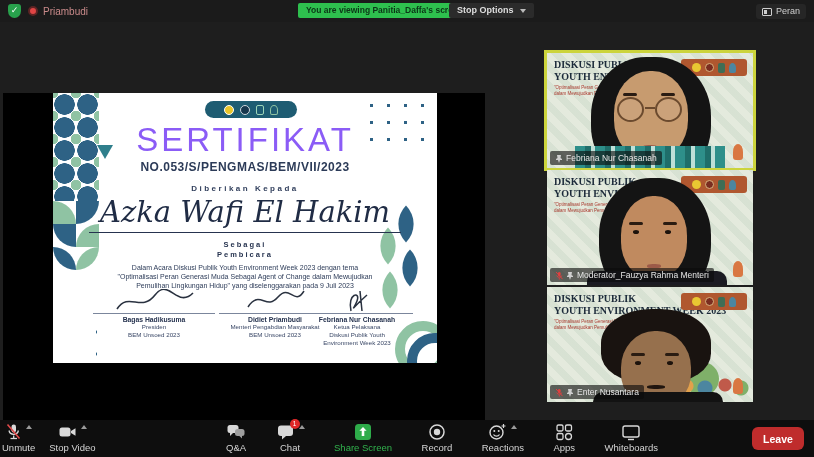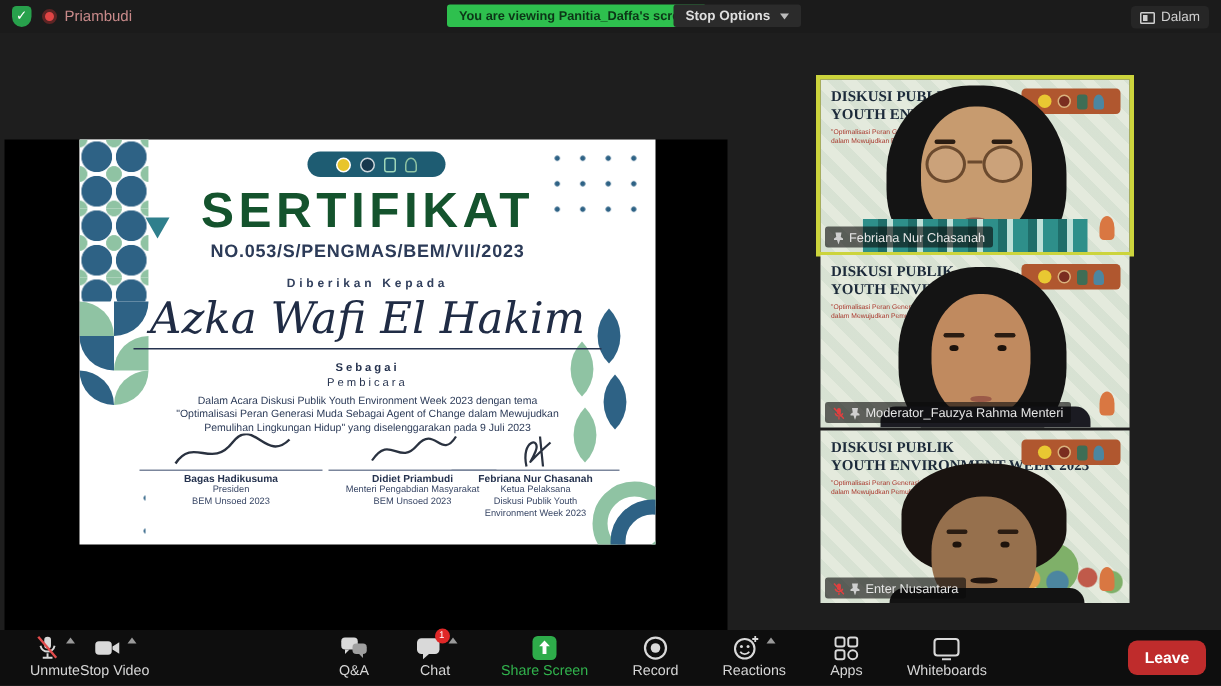--- a/index.html
+++ b/index.html
@@ -62,27 +62,27 @@
 
   .pill { position:absolute; left:152px; top:8px; width:92px; height:17px; background:#1e5c72; border-radius:9px;
           display:flex; align-items:center; justify-content:center; gap:6px; }
   .pill i { display:block; width:10px; height:10px; border-radius:50%; }
   .logo-y { background:#e8c52b; border:1px solid #fff; }
   .logo-n { background:#17374d; border:1px solid #cfd8dd; }
   .logo-g1 { background:#1e5c72; border:1px solid #9fd6b9; width:8px !important; height:10px !important; border-radius:2px !important; }
   .logo-g2 { background:#1e5c72; border:1px solid #8fc3a3; width:8px !important; height:10px !important; border-radius:50% 50% 2px 2px !important; }
 
   .cert-text { position:absolute; left:20px; right:20px; top:0; text-align:center; color:#26334f; }
-  .cert-title { margin-top:28px; font-size:33px; font-weight:bold; letter-spacing:3px; color:#14532d; }
+  .cert-title { margin-top:28px; font-size:33px; font-weight:normal; letter-spacing:3px; color:#8b5cf6; }
   .cert-no { margin-top:1px; font-size:12px; font-weight:bold; letter-spacing:0.5px; color:#2c3b58; }
   .cert-given { margin-top:10px; font-size:8px; font-weight:bold; letter-spacing:2.5px; color:#33415e; }
   .cert-name { margin-top:2px; font-family:"DejaVu Serif", serif; font-style:italic; font-size:29px; color:#202c45; }
   .cert-line { margin:3px auto 0; width:312px; border-bottom:1.5px solid #26334f; }
   .cert-sebagai { margin-top:7px; font-size:7.5px; font-weight:bold; letter-spacing:2px; }
-  .cert-role { margin-top:1px; font-size:7.5px; font-weight:normal; letter-spacing:2px; }
+  .cert-role { margin-top:1px; font-size:7.5px; font-weight:bold; letter-spacing:2px; }
   .cert-desc { margin-top:4px; font-size:7px; line-height:9px; color:#2c3b58; }
 
   .sigs { position:absolute; left:0; top:196px; width:384px; height:74px; }
   .sig { position:absolute; text-align:center; color:#26334f; }
   .sig1 { left:40px; width:122px; } .sig2 { left:166px; width:112px; } .sig3 { left:248px; width:112px; }
   .sig svg { display:block; margin:0 auto; }
   .sig-name { font-size:6.8px; font-weight:bold; border-top:0.5px solid #7b869c; padding-top:2px; }
   .sig-role { font-size:6.2px; line-height:8px; color:#39476а; }
   .sig-role, .sig-role2 { font-size:6.2px; line-height:8px; color:#394766; }
 
@@ -127,21 +127,21 @@
   .namebar { position:absolute; left:3px; bottom:3px; height:14px; background:rgba(12,12,12,.62); border-radius:2px;
              display:inline-flex; align-items:center; gap:3px; padding:0 5px; color:#e6e6e6; font-size:8.5px; }
 
   
   .toolbar { position:absolute; left:0; bottom:0; width:814px; height:37px; background:#0e0e0e; }
   .titem { display:flex; flex-direction:column; align-items:center; justify-content:center; gap:1px;
            color:#d6d6d6; font-size:9.5px; cursor:pointer; }
   .icon-row { display:flex; align-items:flex-start; gap:4px; height:18px; }
   .chev-up { width:0; height:0; border-left:3px solid transparent; border-right:3px solid transparent;
              border-bottom:4px solid #9a9a9a; margin-top:2px; }
-  .tleft { position:absolute; left:20px; top:3px; display:flex; }
+  .tleft { position:absolute; left:2px; top:3px; display:flex; gap:14px; }
   .tcenter { position:absolute; left:226px; top:3px; width:432px; display:flex; justify-content:space-between; }
   .green-label { color:#31b34d; }
   .badge { position:absolute; top:-4px; right:-5px; min-width:10px; height:10px; background:#e02828; color:#fff;
            border-radius:5px; font-size:6.5px; line-height:10px; text-align:center; padding:0 2px; }
   .count { font-size:9px; color:#d6d6d6; margin-top:1px; }
   .leave-btn { position:absolute; right:10px; top:7px; width:52px; height:23px; background:#bf2c2c; border:none;
                border-radius:6px; color:#fff; font-size:10.5px; font-weight:bold; cursor:pointer;
                font-family:"Liberation Sans", sans-serif; }
   .relpos { position:relative; }
 </style>
@@ -154,21 +154,21 @@
     <div class="shield">✓</div>
     <div class="rec-dot"></div>
     <div class="rec-label">Priambudi</div>
     <div class="banner">You are viewing Panitia_Daffa's screen</div>
     <div class="view-options">
       <span>Stop Options</span>
       <span class="chev-down"></span>
     </div>
     <div class="view-btn">
       <span class="view-ic"></span>
-      <span>Dalam</span>
+      <span>Peran</span>
     </div>
   </div>
 
   <div class="share-area">
     <div class="certificate">
       <div class="band"></div>
       <div class="mosaic">
         <div class="m1"></div>
           <div class="m2"></div>
           <div class="m3"></div>

